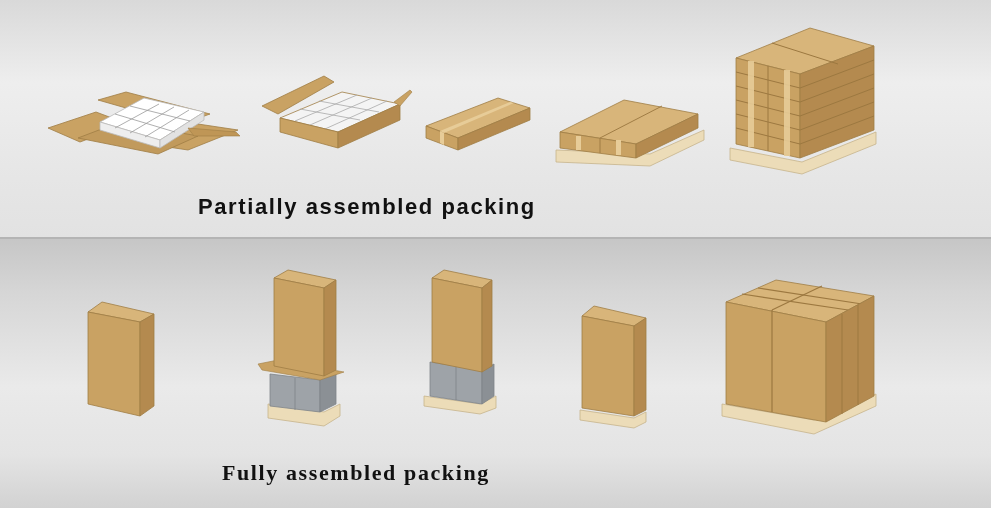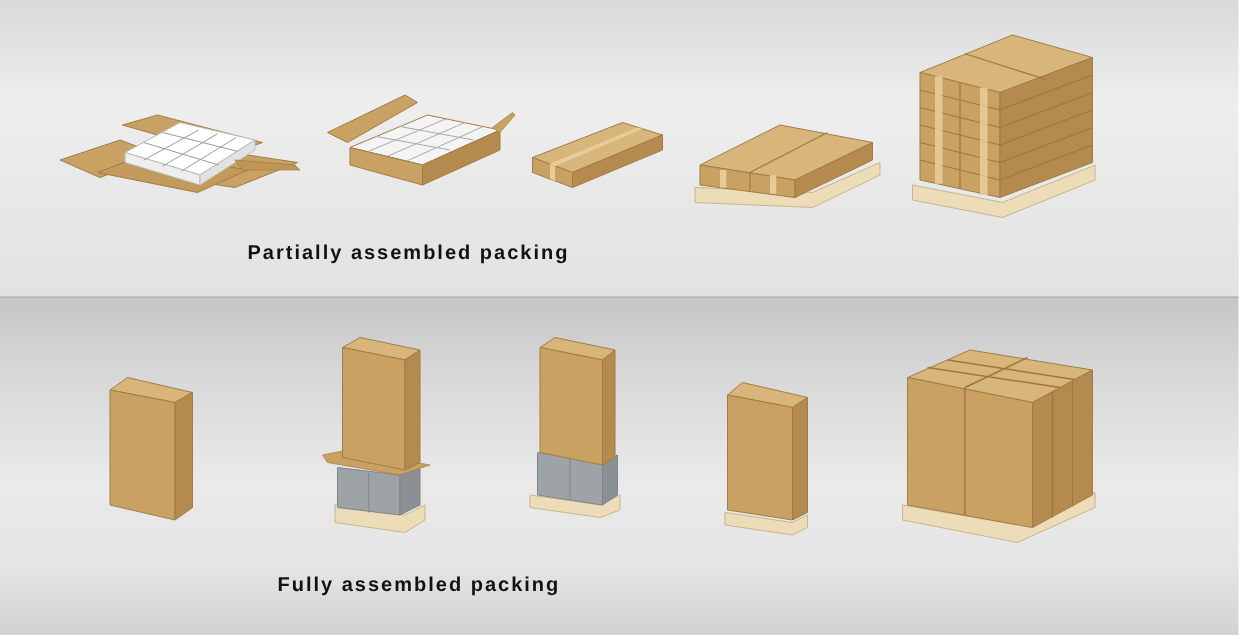--- a/index.html
+++ b/index.html
@@ -11,25 +11,25 @@
   #top-section {
     top: 0; height: 237px;
     background: linear-gradient(180deg, #d9d9d9 0%, #eeeeee 35%, #e6e6e6 75%, #e2e2e2 100%);
   }
   #divider { position: absolute; top: 237px; left: 0; width: 991px; height: 2px; background: #b4b4b4; }
   #bottom-section {
     top: 239px; height: 269px;
     background: linear-gradient(180deg, #c6c6c6 0%, #d6d6d6 20%, #eaeaea 55%, #e4e4e4 80%, #d2d2d2 100%);
   }
   .caption {
-    position: absolute; font-weight: bold; font-size: 16px; color: #111;
+    position: absolute; font-weight: bold; font-size: 22px; color: #111;
     letter-spacing: 1.6px; white-space: nowrap;
   }
   #caption-top { left: 198px; top: 194px; }
-  #caption-bottom { left: 222px; top: 460px; }
+  #caption-bottom { left: 222px; top: 460px; font-family: Liberation Serif, serif; }
   svg { position: absolute; overflow: visible; }
 </style>
 </head>
 <body>
 
 <div class="section" id="top-section"></div>
 <div id="divider"></div>
 <div class="section" id="bottom-section"></div>
 
 <svg style="left:48px;top:88px" width="195" height="72" viewBox="0 0 195 72">

